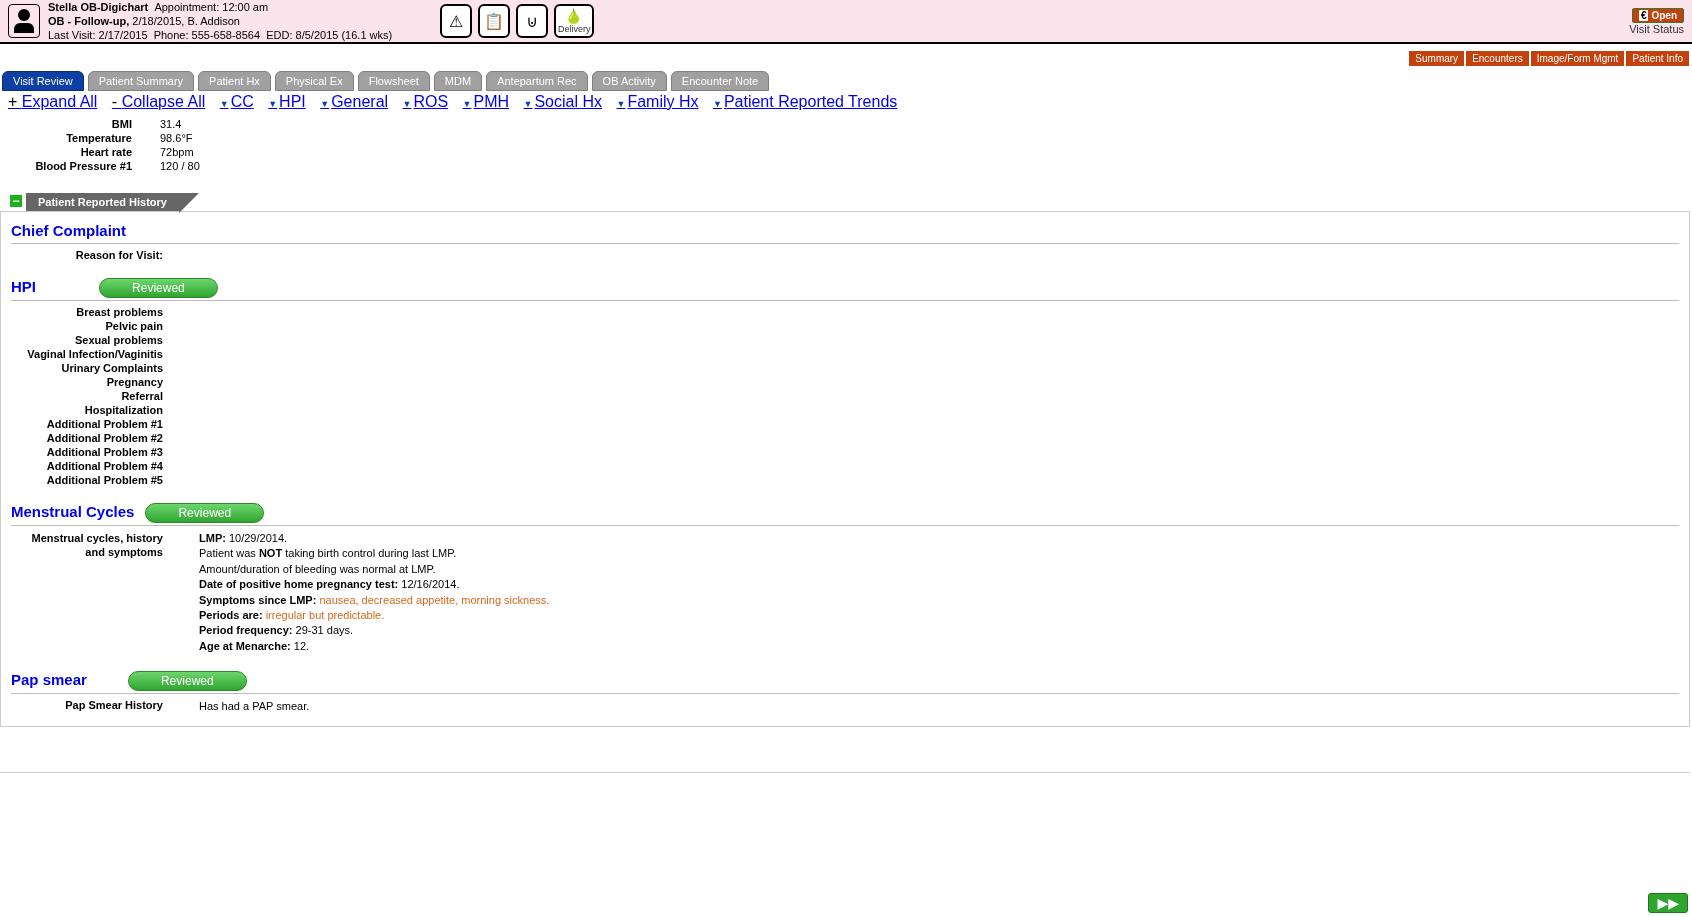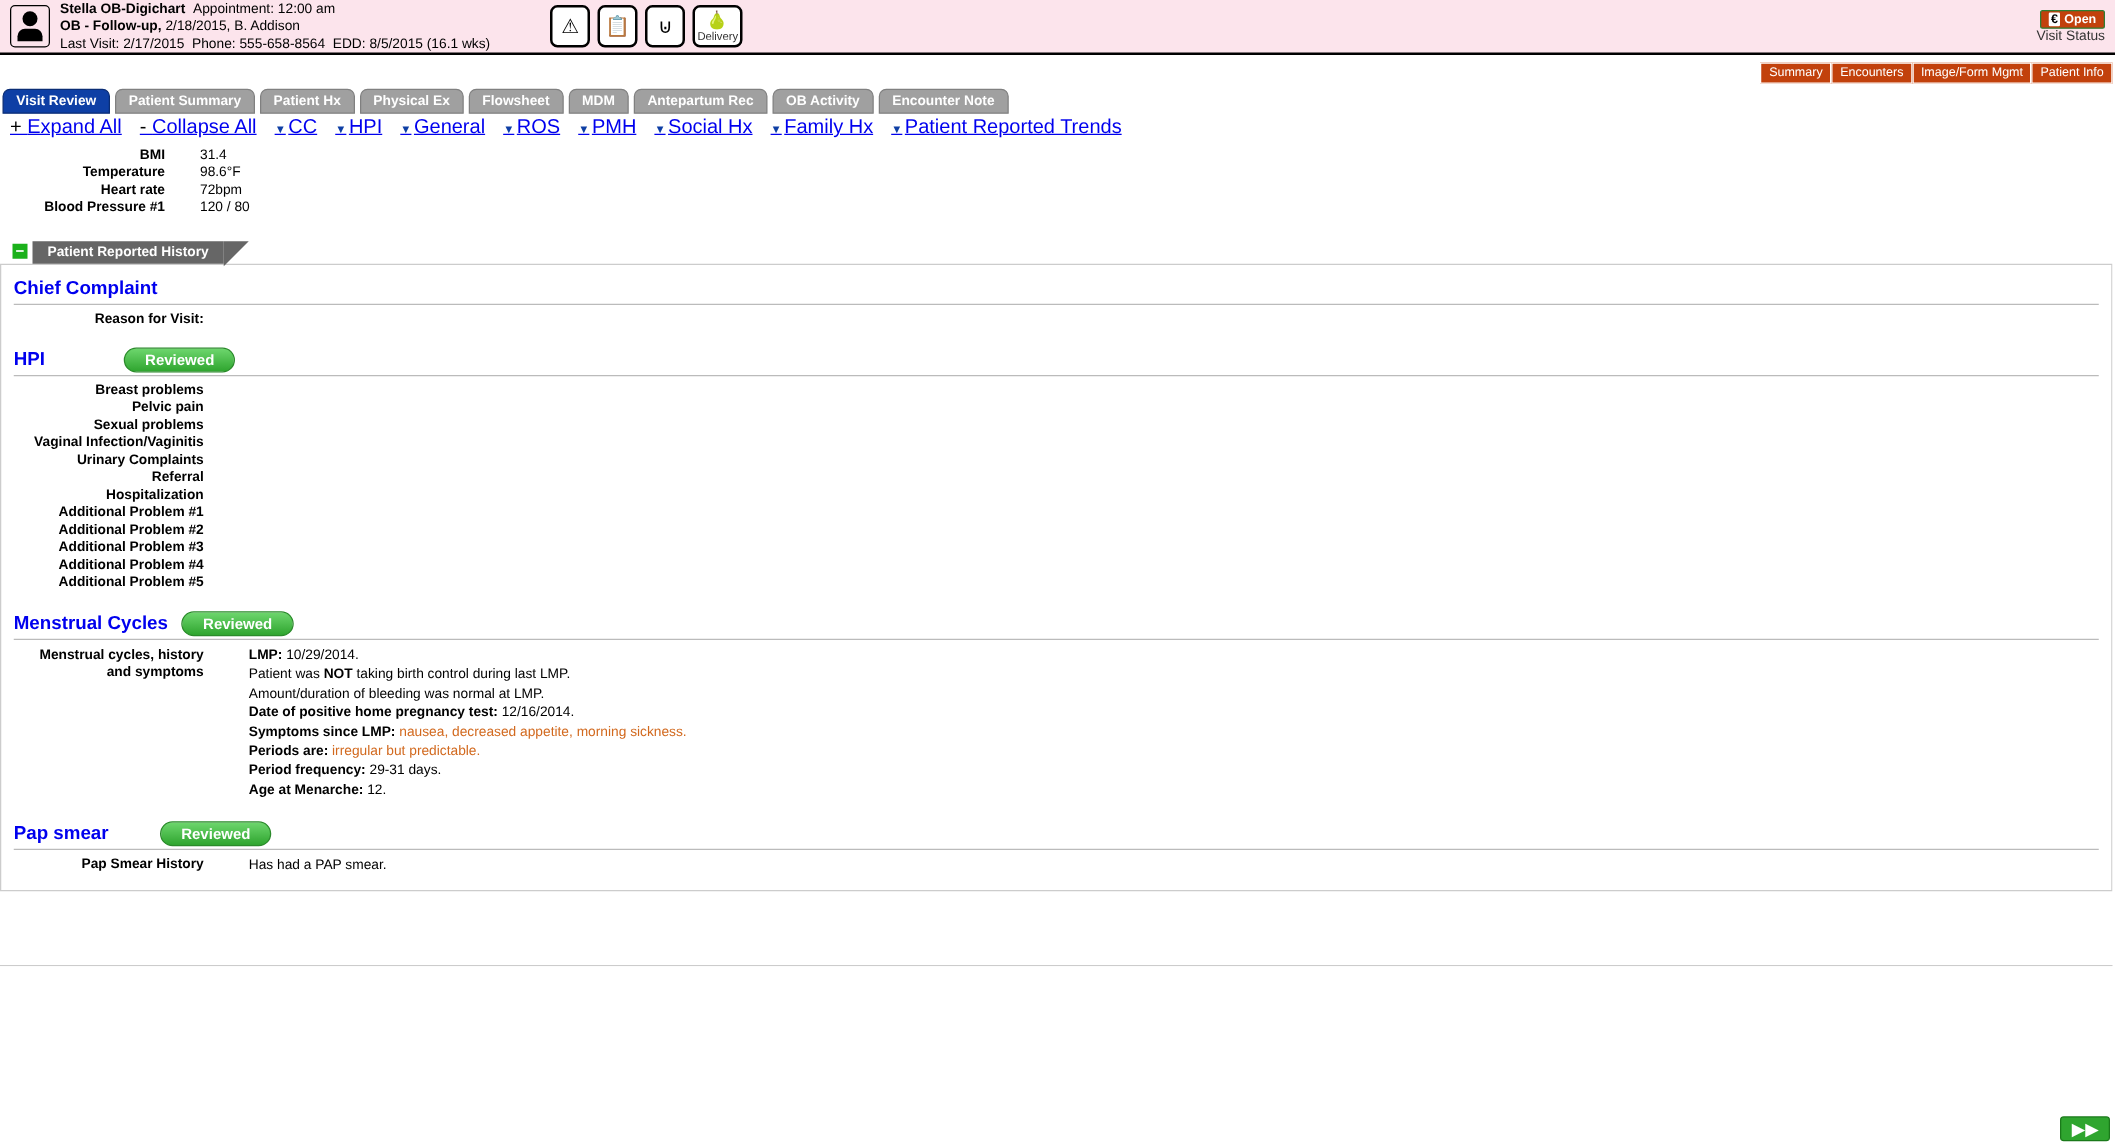--- a/index.html
+++ b/index.html
@@ -19,21 +19,21 @@
 
 .header-right { text-align: right; }
 .open-badge { display: inline-block; background: #c2410c; color: #fff; font-weight: bold; font-size: 10px; padding: 1px 6px; border-radius: 2px; border: 1px solid #2e7d32; }
 .open-badge::before { content: "€"; background: #fff; color: #000; padding: 0 2px; margin-right: 3px; border-radius: 1px; }
 .visit-status-lbl { font-size: 11px; color: #333; display: block; }
 
 .top-right-tabs { display: flex; justify-content: flex-end; margin-top: 6px; padding-right: 2px; }
 .blue-tab { background: #c2410c; color: #fff; font-size: 10px; padding: 2px 6px; border: 1px solid #fff; cursor: pointer; }
 
 .tabs-row { display: flex; gap: 4px; padding: 2px 2px 0 2px; margin-top: 2px; }
-.tab { background: #a0a0a0; color: #fff; font-size: 11px; font-weight: bold; padding: 3px 10px; border-radius: 6px 6px 0 0; cursor: pointer; border: 1px solid #808080; }
+.tab { background: #a0a0a0; color: #fff; font-size: 11px; font-weight: normal; padding: 3px 10px; border-radius: 6px 6px 0 0; cursor: pointer; border: 1px solid #808080; }
 .tab.active { background: #0e3fa5; border-color: #0a2d75; }
 
 .subnav { padding: 2px 8px; font-size: 16px; }
 .subnav a { color: #00e; text-decoration: underline; margin-right: 10px; cursor: pointer; }
 .subnav .exp::before { content: "+ "; color: #000; }
 .subnav .col::before { content: "- "; color: #000; }
 .subnav .dn::before { content: "▼"; color: #0e3fa5; font-size: 9px; margin-right: 2px; }
 
 .content-wrap { position: relative; height: 660px; overflow-y: scroll; border-bottom: 1px solid #ccc; margin-right: 2px; }
 .content { padding: 4px 10px 40px 10px; }
@@ -41,21 +41,21 @@
 .vital-row { display: flex; padding: 1px 0; }
 .vital-label { width: 150px; text-align: right; font-weight: bold; padding-right: 28px; }
 .vital-val { }
 
 .section-header { background: #666; color: #fff; font-weight: bold; padding: 3px 12px; display: inline-block; position: relative; margin-top: 20px; margin-left: -10px; }
 .section-header::before { content: "−"; position: absolute; left: -16px; top: 2px; width: 12px; height: 12px; background: #1bb11b; color: #fff; font-weight: bold; text-align: center; line-height: 12px; font-size: 12px; }
 .section-header::after { content: ""; position: absolute; right: -20px; top: 0; border-left: 20px solid #666; border-bottom: 20px solid transparent; }
 .section-body { border: 1px solid #ccc; margin-top: 0; padding: 10px; margin-left: -10px; margin-right: -10px; }
 
 .sub-section-title { color: #00e; font-weight: bold; font-size: 15px; display: inline-block; padding-bottom: 2px; }
-.reviewed-btn { display: inline-block; background: linear-gradient(#6dd66d,#2fa52f); color: #fff; font-weight: bold; padding: 2px 16px; border-radius: 10px; border: 1px solid #2a8a2a; margin-left: 60px; font-size: 12px; cursor: pointer; }
+.reviewed-btn { display: inline-block; background: linear-gradient(#6dd66d,#2fa52f); color: #fff; font-weight: normal; padding: 2px 32px; border-radius: 10px; border: 1px solid #2a8a2a; margin-left: 60px; font-size: 12px; cursor: pointer; }
 .sub-underline { border-bottom: 1px solid #bbb; margin-bottom: 4px; margin-top: 2px; }
 
 .data-row { display: flex; padding: 1px 0; }
 .data-label { width: 160px; text-align: right; font-weight: bold; padding-right: 8px; }
 .data-value { flex: 1; padding-left: 28px; line-height: 1.4; }
 .orange { color: #d2691e; }
 b { font-weight: bold; }
 
 .footer { position: fixed; bottom: 0; right: 0; padding: 4px; }
 .fwd-btn { display: inline-block; background: #2fa52f; color: #fff; padding: 1px 8px; border-radius: 3px; font-size: 14px; cursor: pointer; border: 1px solid #1a7a1a; }
@@ -186,20 +186,23 @@
           <div class="data-row">
             <div class="data-label">Sexual problems</div>
           </div>
           <div class="data-row">
             <div class="data-label">Vaginal Infection/Vaginitis</div>
           </div>
           <div class="data-row">
             <div class="data-label">Urinary Complaints</div>
           </div>
           <div class="data-row">
+            <div class="data-label">Pregnancy</div>
+          </div>
+          <div class="data-row">
             <div class="data-label">Referral</div>
           </div>
           <div class="data-row">
             <div class="data-label">Hospitalization</div>
           </div>
           <div class="data-row">
             <div class="data-label">Additional Problem #1</div>
           </div>
           <div class="data-row">
             <div class="data-label">Additional Problem #2</div>

